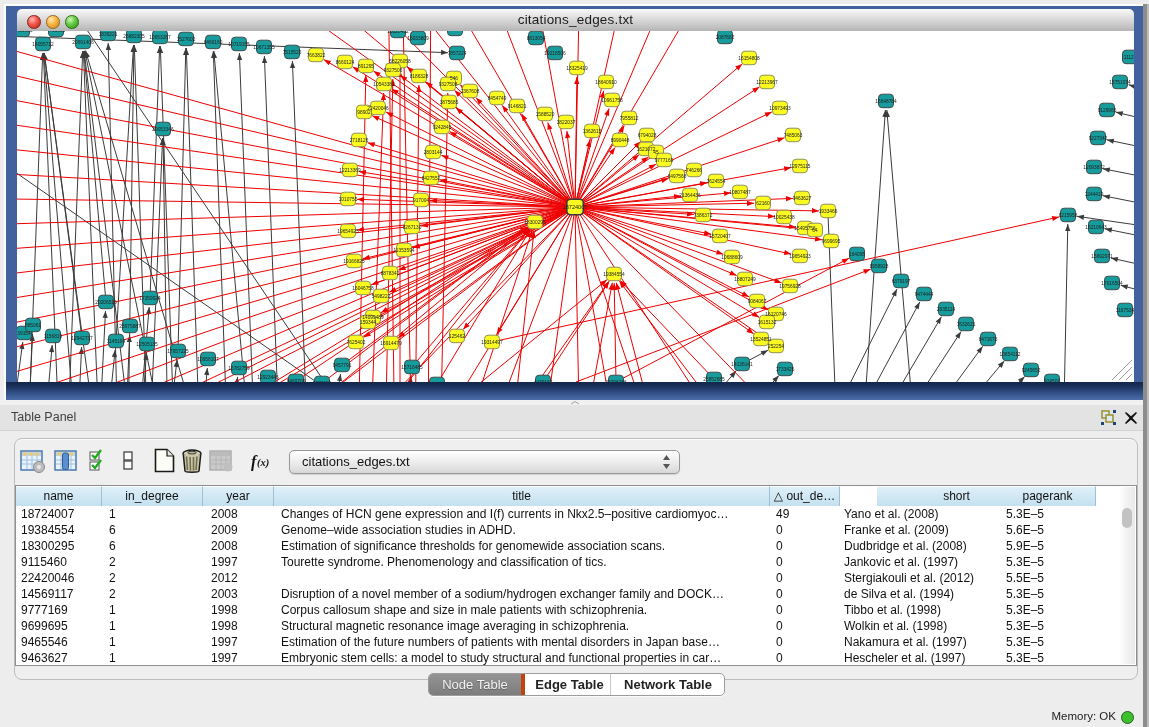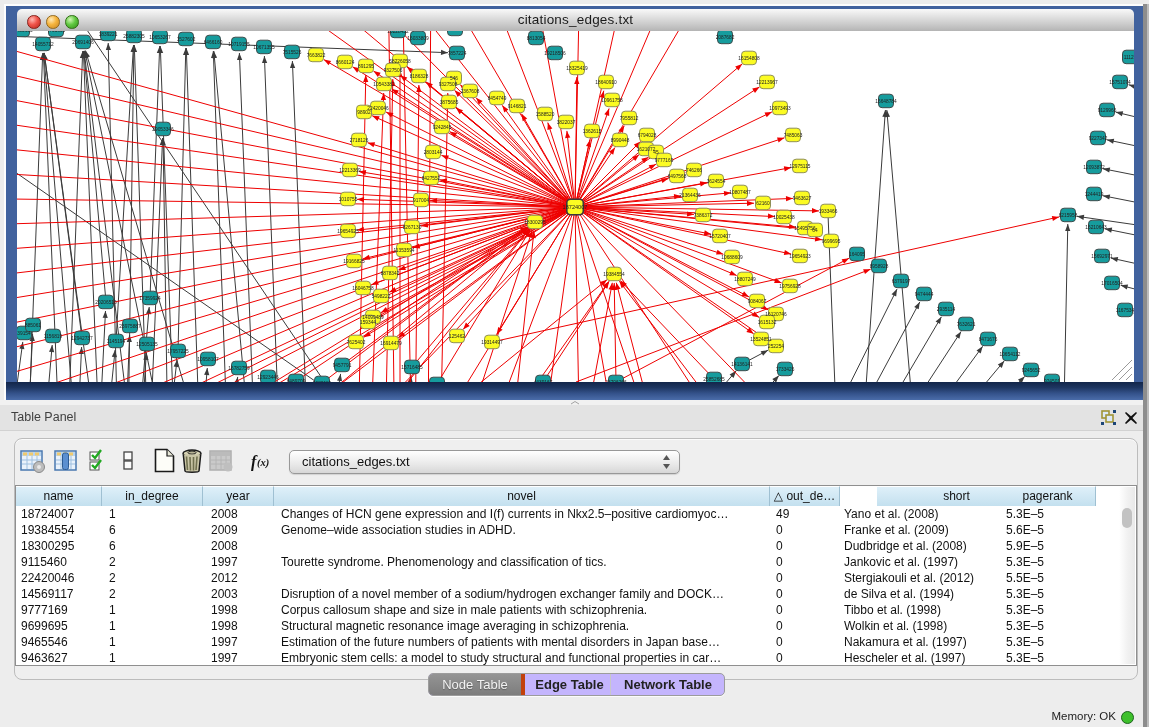--- a/index.html
+++ b/index.html
@@ -28,21 +28,21 @@
 
 #table{left:15px;top:485px;width:1120px;height:179px;border:1px solid #8f8f8f;background:#fff;overflow:hidden}
 .hcell{position:absolute;top:486px;height:20px;background:linear-gradient(#dff0f9,#c3e0ef);border-right:1px solid #9fc0d2;border-top:1px solid #fff;box-sizing:border-box;font-size:12px;color:#111;text-align:center;line-height:19px}
 .trow{position:absolute;left:16px;width:1100px;height:16px;font-size:12px;color:#111}
 .trow span{position:absolute;top:1px;white-space:nowrap}
 .c0{left:5px}.c1{left:93px}.c2{left:195px}.c3{left:265px}.c4{left:760px}.c5{left:828px;width:160px;text-align:left}.c6{left:990px}
 
 #vscroll{left:1119px;top:487px;width:16px;height:177px;background:linear-gradient(90deg,#ffffff,#f2f2f2 50%,#e9e9e9)}
 #vthumb{left:1122px;top:508px;width:10px;height:20px;background:#c2c2c2;border-radius:5px}
 
-#segs{left:428px;top:673px;width:295px;height:21px;border:1px solid #9c9c9c;border-radius:5px;background:#c4b5fd;box-shadow:0 1px 0 rgba(255,255,255,.8)}
+#segs{left:428px;top:673px;width:295px;height:21px;border:1px solid #9c9c9c;border-radius:5px;background:#ffffff;box-shadow:0 1px 0 rgba(255,255,255,.8)}
 .seg{position:absolute;top:0;height:21px;font-size:13px;line-height:21px;text-align:center;color:#222;font-weight:bold}
 #seg1{left:0;width:92px;background:linear-gradient(#949494,#7d7d7d);color:#f2f2f2;border-radius:4px 0 0 4px;font-weight:normal;text-shadow:0 1px 1px rgba(0,0,0,.3)}
 #seg2{left:92px;width:89px;border-left:4px solid #c2410c}
 #seg3{left:181px;width:114px;border-left:1px solid #c8c8c8}
 #memory{right:33px;top:710px;font-size:11.5px;color:#222}
 #memdot{left:1121px;top:711px;width:11px;height:11px;border-radius:50%;background:#3ec02c;border:1px solid #1d631d}
 </style></head>
 <body>
 <div id="desk" class="abs"></div>
 <div id="deskshade" class="abs"></div>
@@ -609,21 +609,21 @@
     <span class="lab">citations_edges.txt</span>
 <svg class="abs" style="left:372px;top:4px" width="9" height="14" viewBox="0 0 9 14">
  <path d="M4.5 0 L8 5 H1 Z" fill="#555"></path>
       <path d="M4.5 14 L8 9 H1 Z" fill="#555"></path>
 </svg>
 </div>
 <div id="table" class="abs"></div>
 <div class="hcell abs" style="left:16px;width:86px">name</div>
 <div class="hcell abs" style="left:102px;width:101px">in_degree</div>
 <div class="hcell abs" style="left:203px;width:71px">year</div>
-<div class="hcell abs" style="left:274px;width:496px">novel</div>
+<div class="hcell abs" style="left:274px;width:496px">title</div>
 <div class="hcell abs" style="left:770px;width:70px">△ out_de…</div>
 <div class="hcell abs" style="left:877px;width:160px">short</div>
 <div class="hcell abs" style="left:1000px;width:96px">pagerank</div>
 <div class="trow" style="top:506px">
 <span class="c0">18724007</span>
     <span class="c1">1</span>
     <span class="c2">2008</span>
     <span class="c3">Changes of HCN gene expression and I(f) currents in Nkx2.5–positive cardiomyoc…</span>
     <span class="c4">49</span>
     <span class="c5">Yano et al. (2008)</span>
@@ -635,20 +635,21 @@
     <span class="c2">2009</span>
     <span class="c3">Genome–wide association studies in ADHD.</span>
     <span class="c4">0</span>
     <span class="c5">Franke et al. (2009)</span>
     <span class="c6">5.6E–5</span>
   </div>
 <div class="trow" style="top:538px">
 <span class="c0">18300295</span>
     <span class="c1">6</span>
     <span class="c2">2008</span>
+    <span class="c3">Estimation of significance thresholds for genomewide association scans.</span>
     <span class="c4">0</span>
     <span class="c5">Dudbridge et al. (2008)</span>
     <span class="c6">5.9E–5</span>
   </div>
 <div class="trow" style="top:554px">
 <span class="c0">9115460</span>
     <span class="c1">2</span>
     <span class="c2">1997</span>
     <span class="c3">Tourette syndrome. Phenomenology and classification of tics.</span>
     <span class="c4">0</span>

